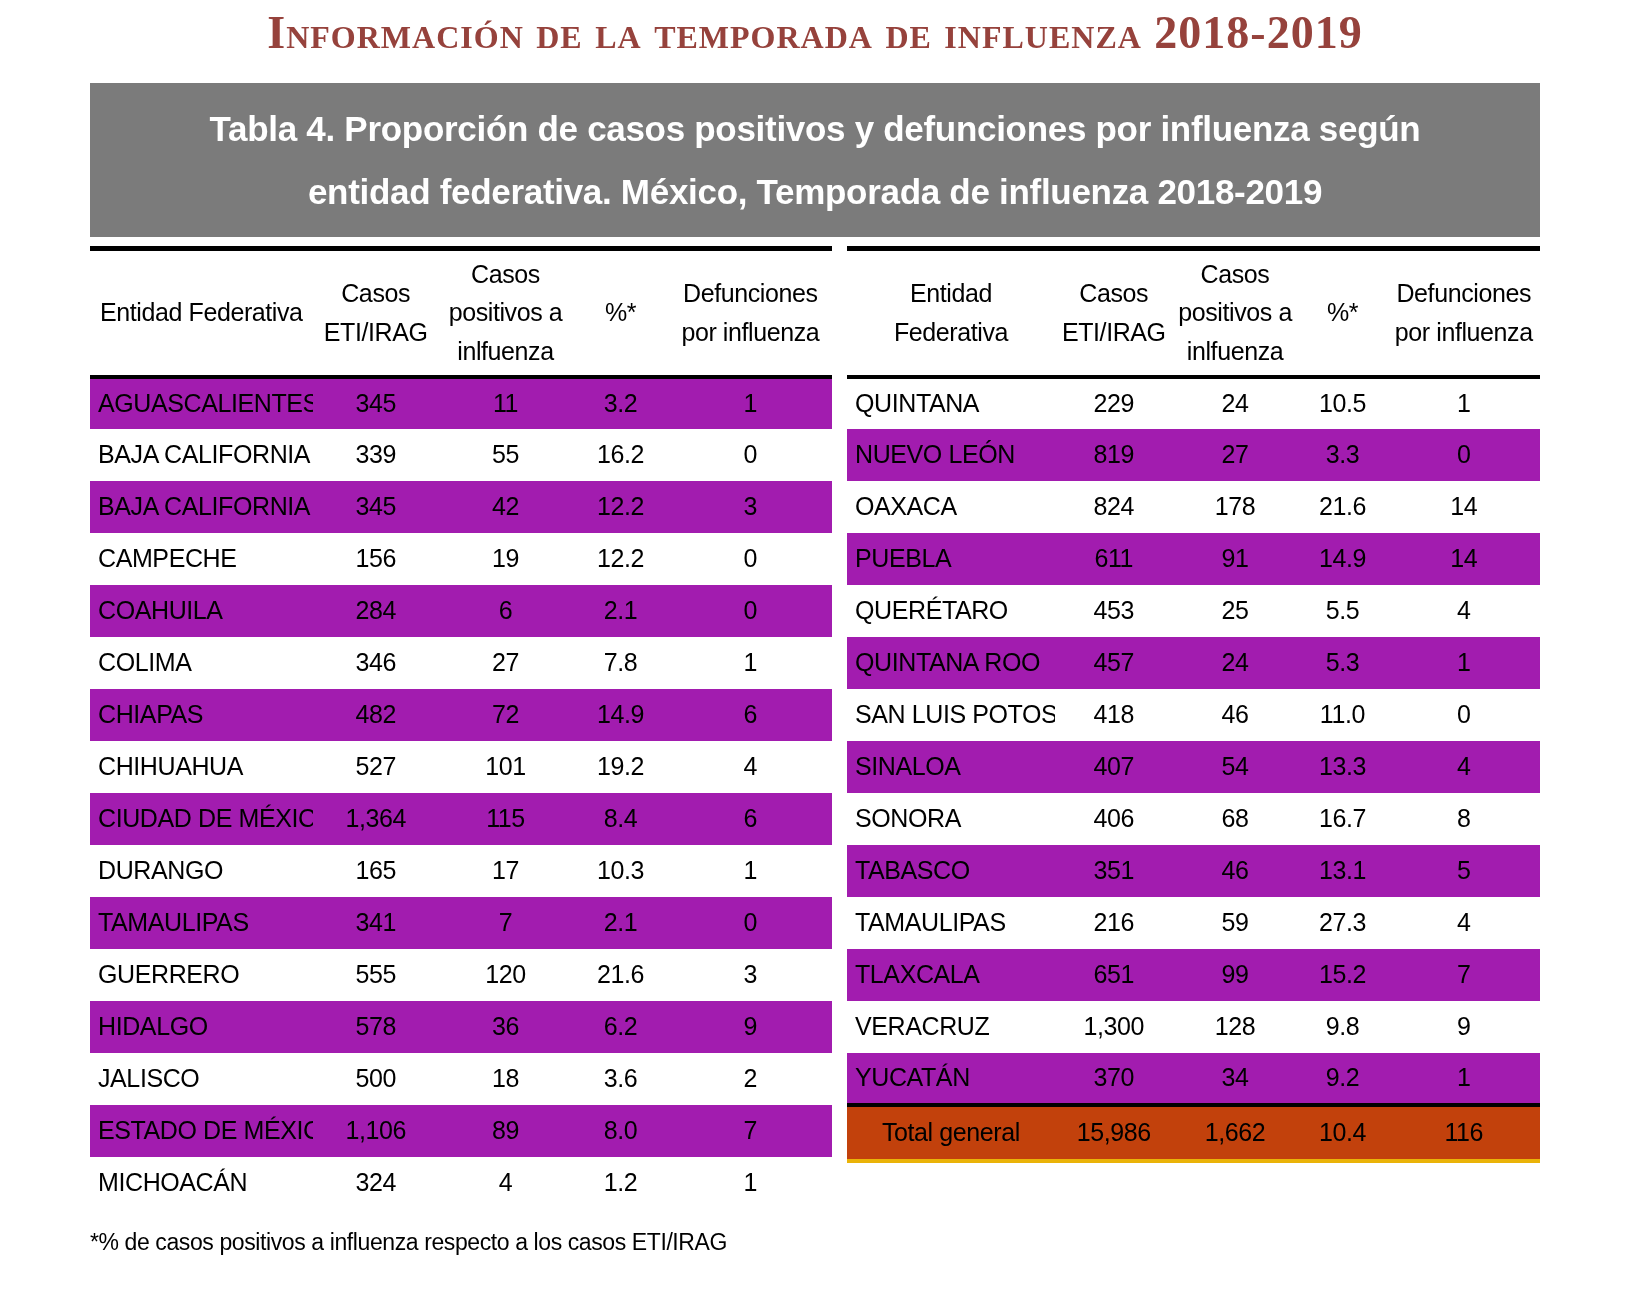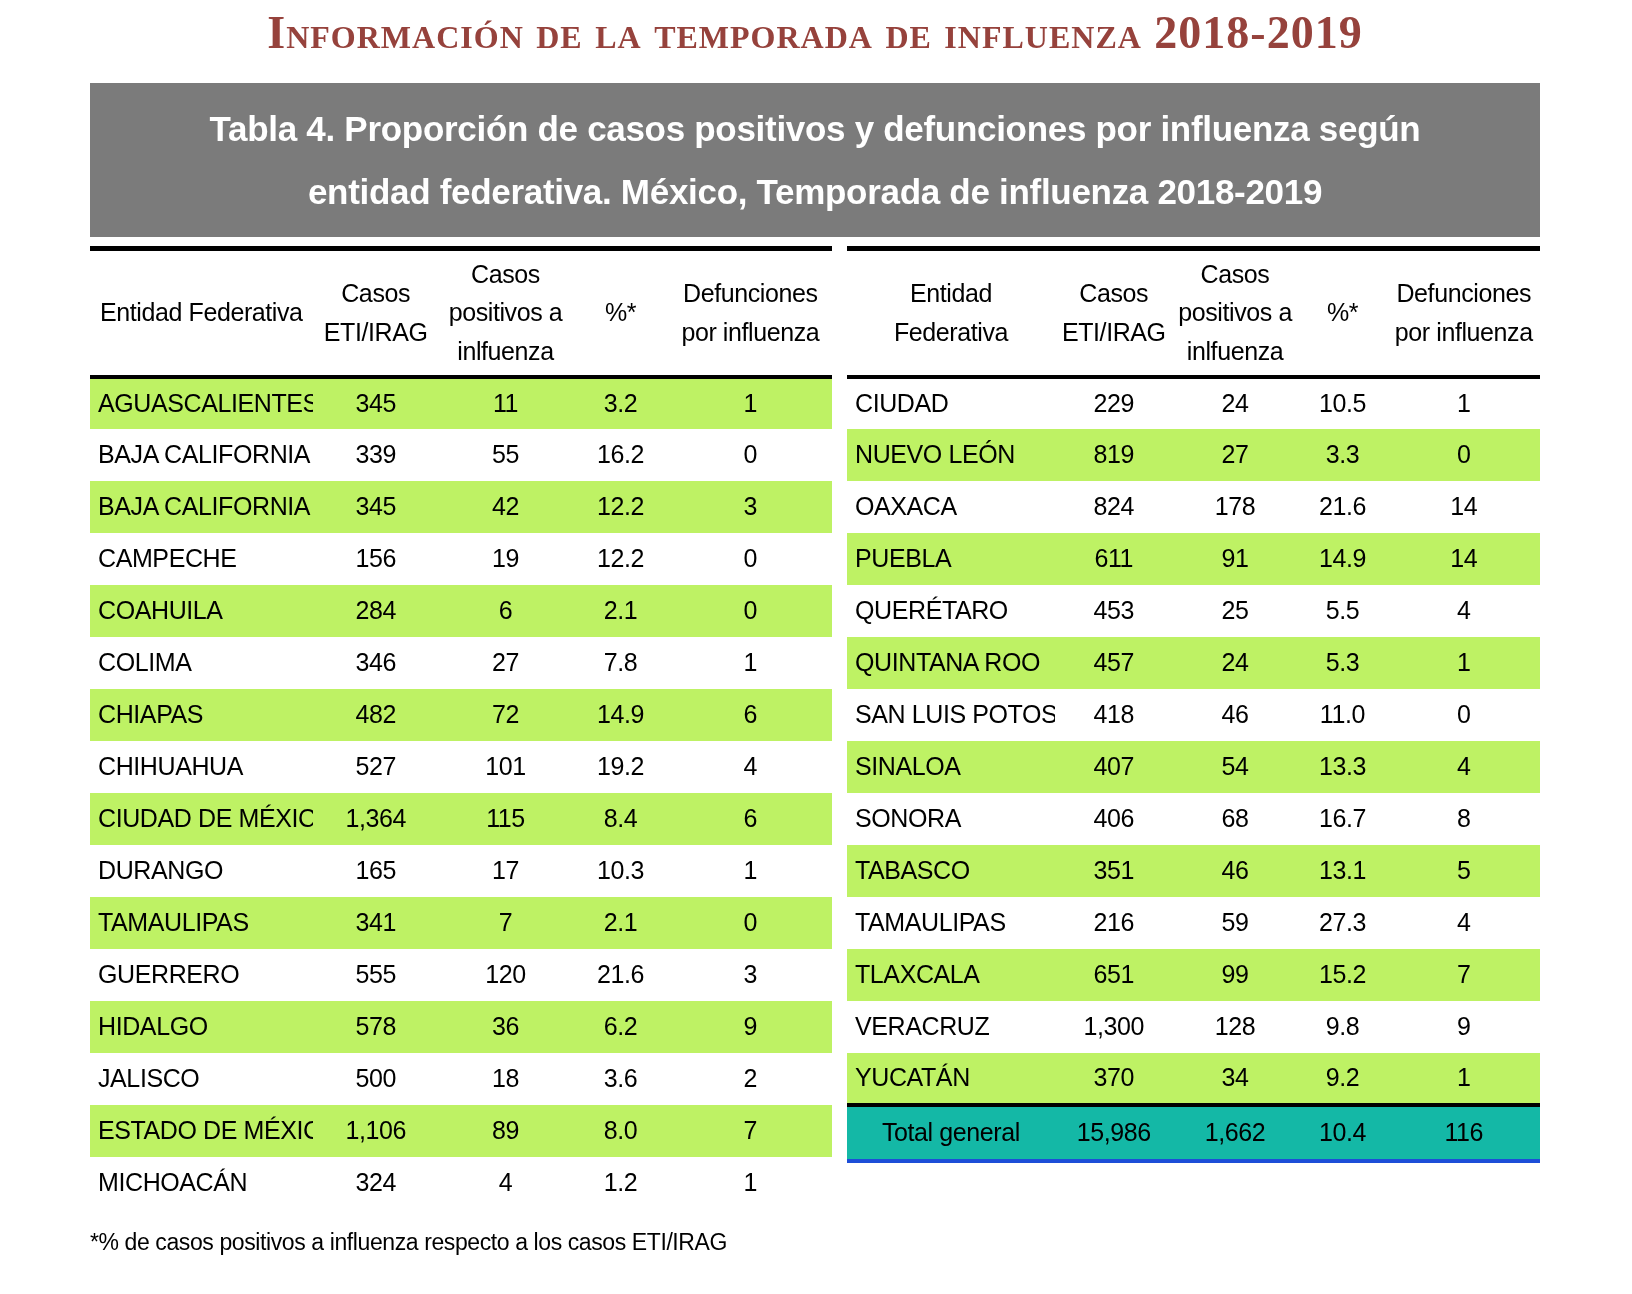--- a/index.html
+++ b/index.html
@@ -79,26 +79,26 @@
     text-align: center;
     vertical-align: middle;
     padding: 0 2px;
     white-space: nowrap;
     overflow: hidden;
   }
   tbody td:first-child {
     text-align: left;
     padding-left: 8px;
   }
-  tbody tr.stripe { background: #bef264; }
+  tbody tr.stripe { background: #a21caf; }
   tfoot td {
     border-top: 4px solid #000000;
-    border-bottom: 4px solid #1d4ed8;
+    border-bottom: 4px solid #eab308;
     height: 56px;
-    background: #14b8a6;
+    background: #c2410c;
   }
   .footnote {
     margin-top: 20px;
     font-size: 23px;
     letter-spacing: -0.4px;
     text-align: left;
   }
 </style>
 </head>
 <body>
@@ -258,21 +258,21 @@
         <tr>
           <th>Entidad Federativa</th>
           <th>Casos ETI/IRAG</th>
           <th>Casos positivos a inlfuenza</th>
           <th>%*</th>
           <th>Defunciones por influenza</th>
         </tr>
       </thead>
       <tbody>
           <tr>
-            <td>CIUDAD</td>
+            <td>QUINTANA</td>
             <td>229</td>
             <td>24</td>
             <td>10.5</td>
             <td>1</td>
           </tr>
           <tr class="stripe">
             <td>NUEVO LEÓN</td>
             <td>819</td>
             <td>27</td>
             <td>3.3</td>

